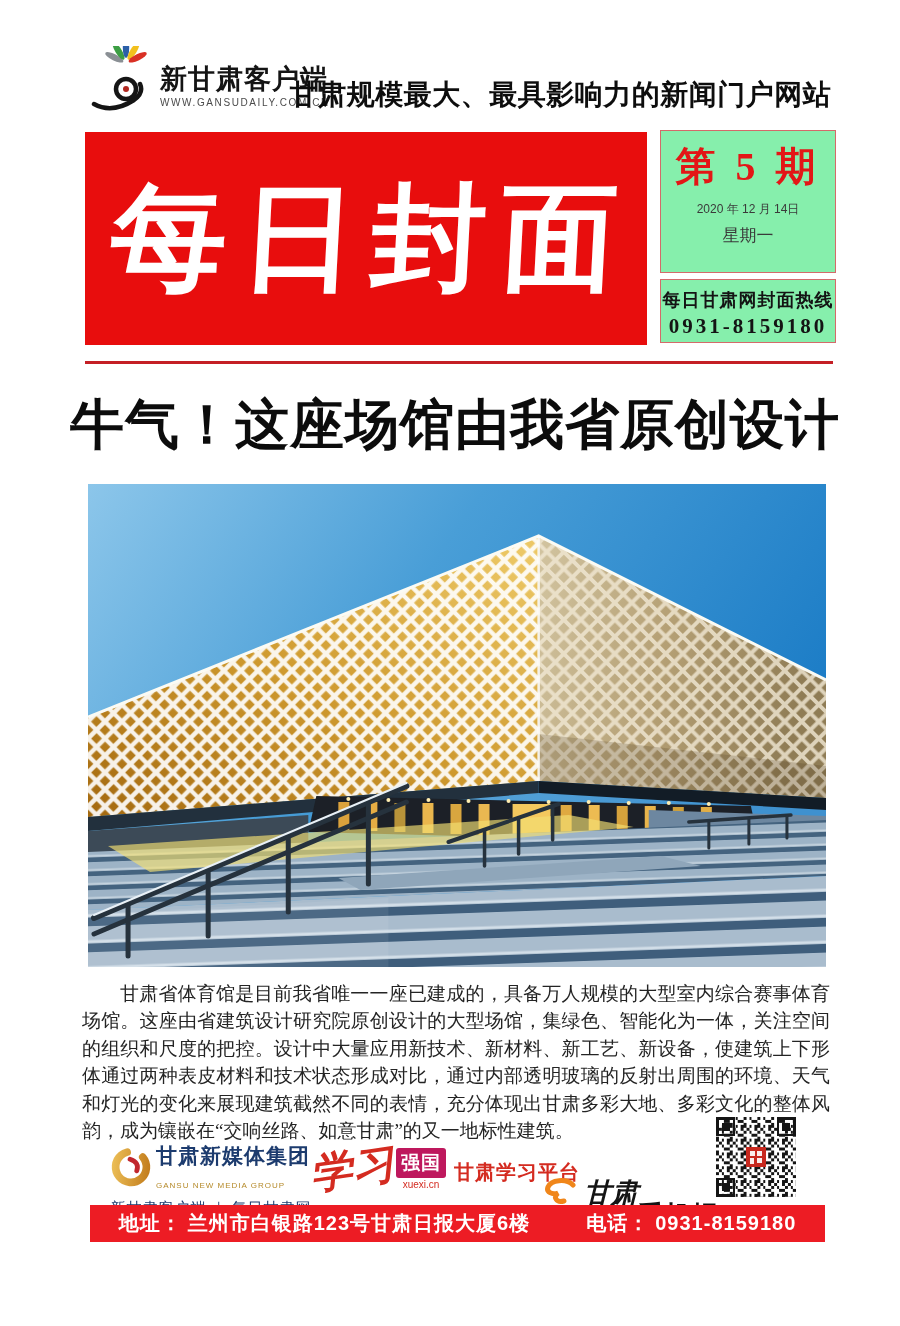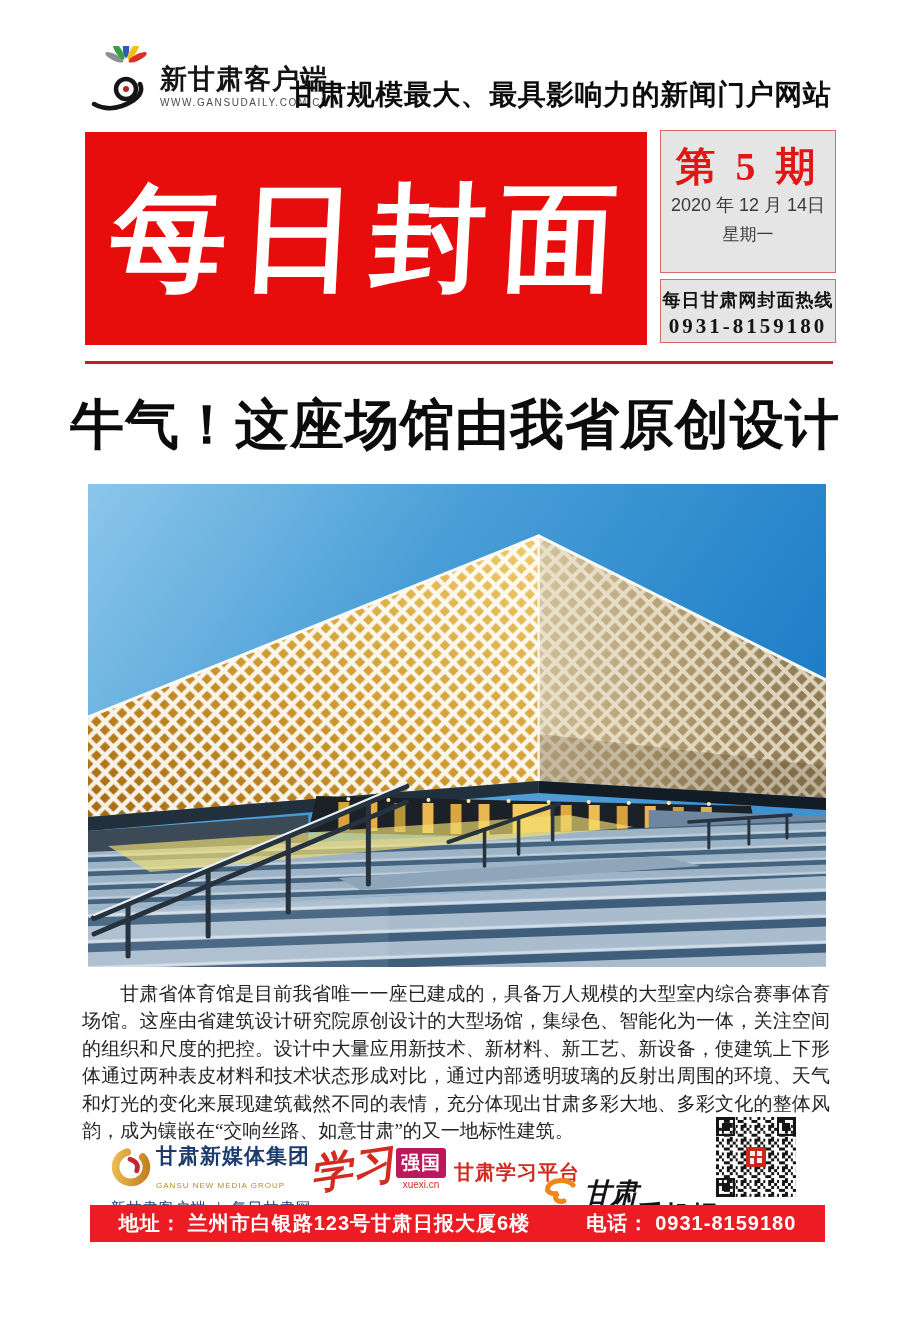--- a/index.html
+++ b/index.html
@@ -18,25 +18,25 @@
     font-size:28px;font-weight:bold;color:#0d0d0d;letter-spacing:0.5px;white-space:nowrap;
   }
   
   .banner{position:absolute;left:85px;top:132px;width:562px;height:213px;background:#e80d0d;}
   .masthead{
     width:100%;height:100%;display:flex;align-items:center;justify-content:center;
     color:#fff;font-weight:900;font-size:116px;letter-spacing:14px;
     transform:skewX(-3deg);text-indent:10px;line-height:1;
   }
   .issue-col{position:absolute;left:660px;top:130px;width:176px;}
-  .issue-box{border:1px solid #d46a6a;background:#e5e5e5;text-align:center;box-sizing:border-box;}
+  .issue-box{border:1px solid #d46a6a;background:#86efac;text-align:center;box-sizing:border-box;}
   .issue-box.first{height:143px;}
   .issue-box.second{height:64px;margin-top:6px;}
   .issue-no{font-size:40px;font-weight:900;color:#e31616;letter-spacing:5px;margin-top:16px;line-height:1;}
-  .issue-date{font-size:18px;color:#3a3a3a;margin-top:6px;font-family:"Liberation Sans","DejaVu Sans",sans-serif;}
+  .issue-date{font-size:12px;color:#3a3a3a;margin-top:14px;font-family:"Liberation Sans","DejaVu Sans",sans-serif;}
   .issue-week{font-size:17px;color:#3a3a3a;margin-top:6px;font-family:"Liberation Sans","DejaVu Sans",sans-serif;}
   .hotline-label{font-size:18px;font-weight:bold;color:#141414;margin-top:8px;letter-spacing:1px;}
   .hotline-no{font-size:21px;font-weight:bold;color:#141414;letter-spacing:3px;margin-top:2px;}
   .red-rule{position:absolute;left:85px;top:361px;width:748px;height:3px;background:#c41f25;}
   
   .headline{
     position:absolute;left:70px;top:390px;width:762px;text-align:center;
     font-size:54px;font-weight:900;color:#0c0c0c;letter-spacing:1px;white-space:nowrap;line-height:1.3;
   }
   

